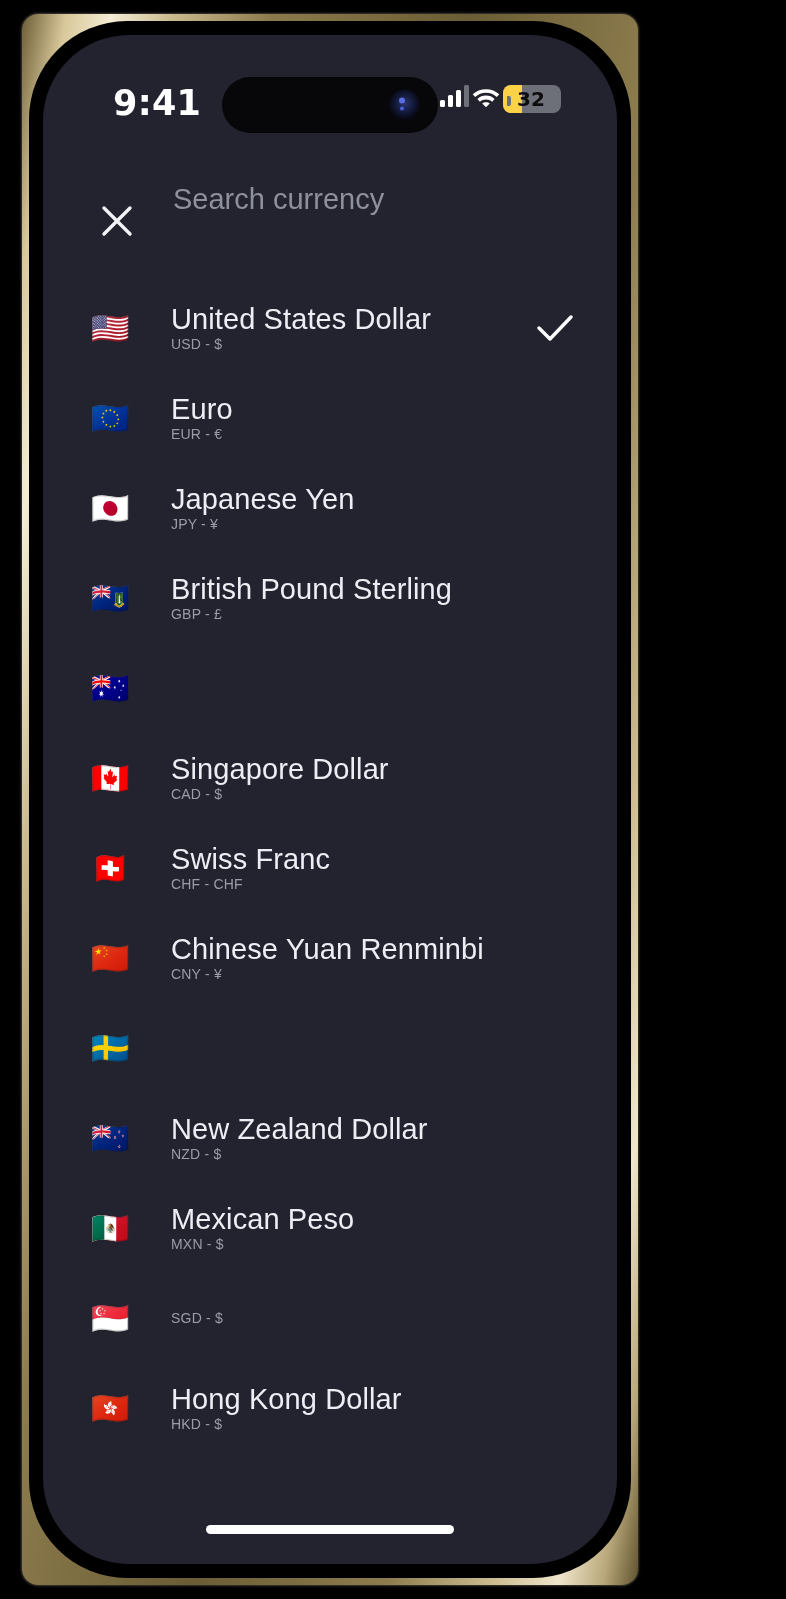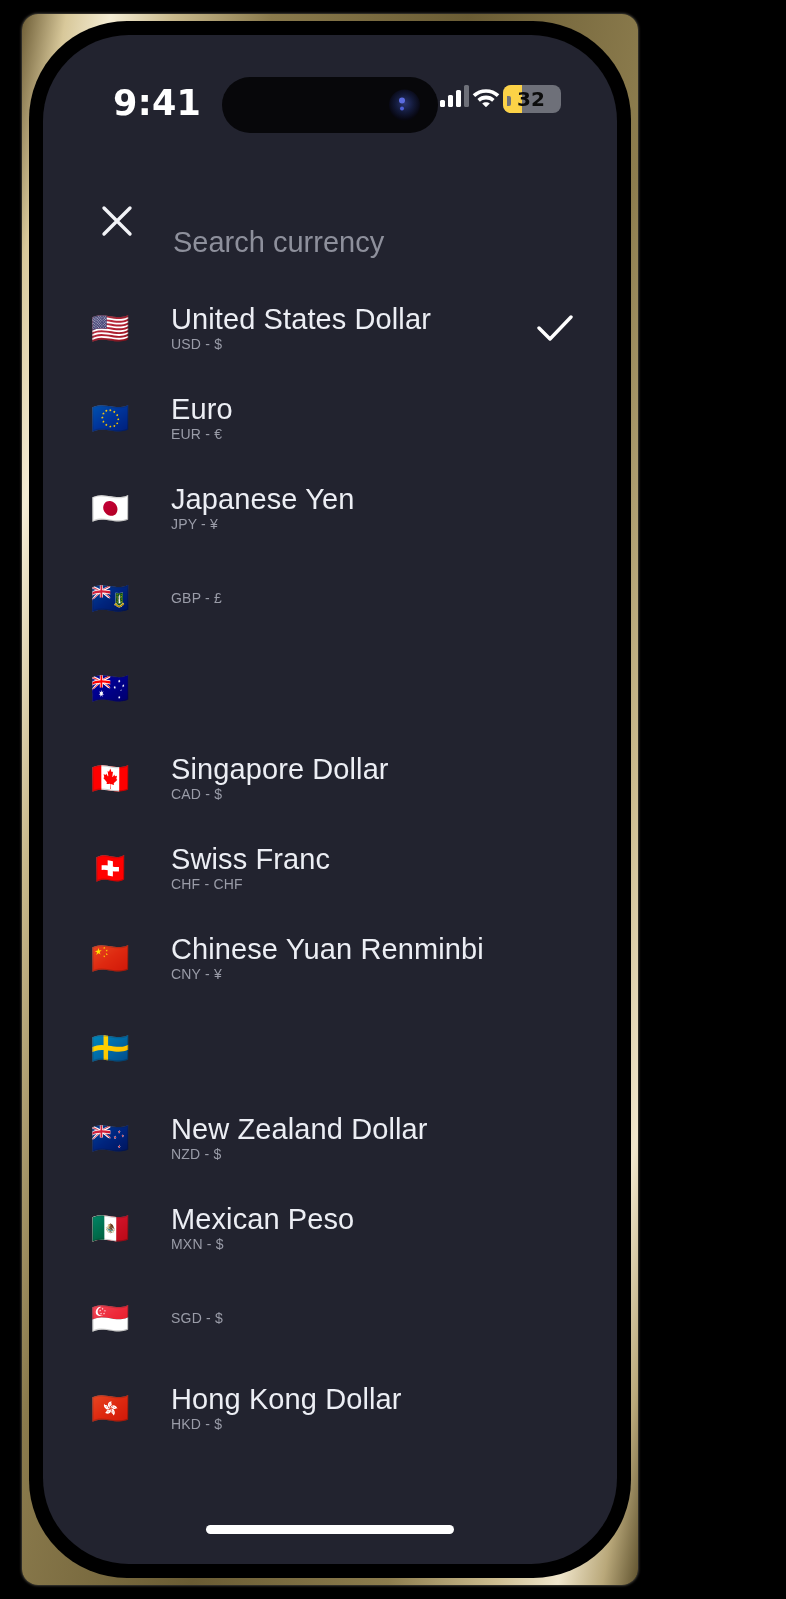--- a/index.html
+++ b/index.html
@@ -159,21 +159,21 @@
   }
 
   
   #search-header {
     position: absolute;
     left: 0;
     top: 148px;
     width: 100%;
     height: 76px;
     display: flex;
-    align-items: flex-end;
+    align-items: flex-start;
   }
   #close-button {
     width: 76px;
     height: 76px;
     margin-left: 36px;
     display: flex;
     align-items: center;
     justify-content: center;
     background: none;
     border: none;
@@ -344,20 +344,21 @@
             </div>
             <span class="check-icon hidden">
               <svg width="36" height="28" viewBox="0 0 36 28">
                 <path d="M2 14 L13 25 L34 3" stroke="#ffffff" stroke-width="3.4" fill="none" stroke-linecap="round" stroke-linejoin="round"></path>
               </svg>
             </span>
           </div>
           <div class="currency-row">
             <span class="flag-icon">🇻🇬</span>
             <div class="currency-text">
+              <div class="currency-name">British Pound Sterling</div>
               <div class="currency-code">GBP - £</div>
             </div>
             <span class="check-icon hidden">
               <svg width="36" height="28" viewBox="0 0 36 28">
                 <path d="M2 14 L13 25 L34 3" stroke="#ffffff" stroke-width="3.4" fill="none" stroke-linecap="round" stroke-linejoin="round"></path>
               </svg>
             </span>
           </div>
           <div class="currency-row">
             <span class="flag-icon">🇦🇺</span>

